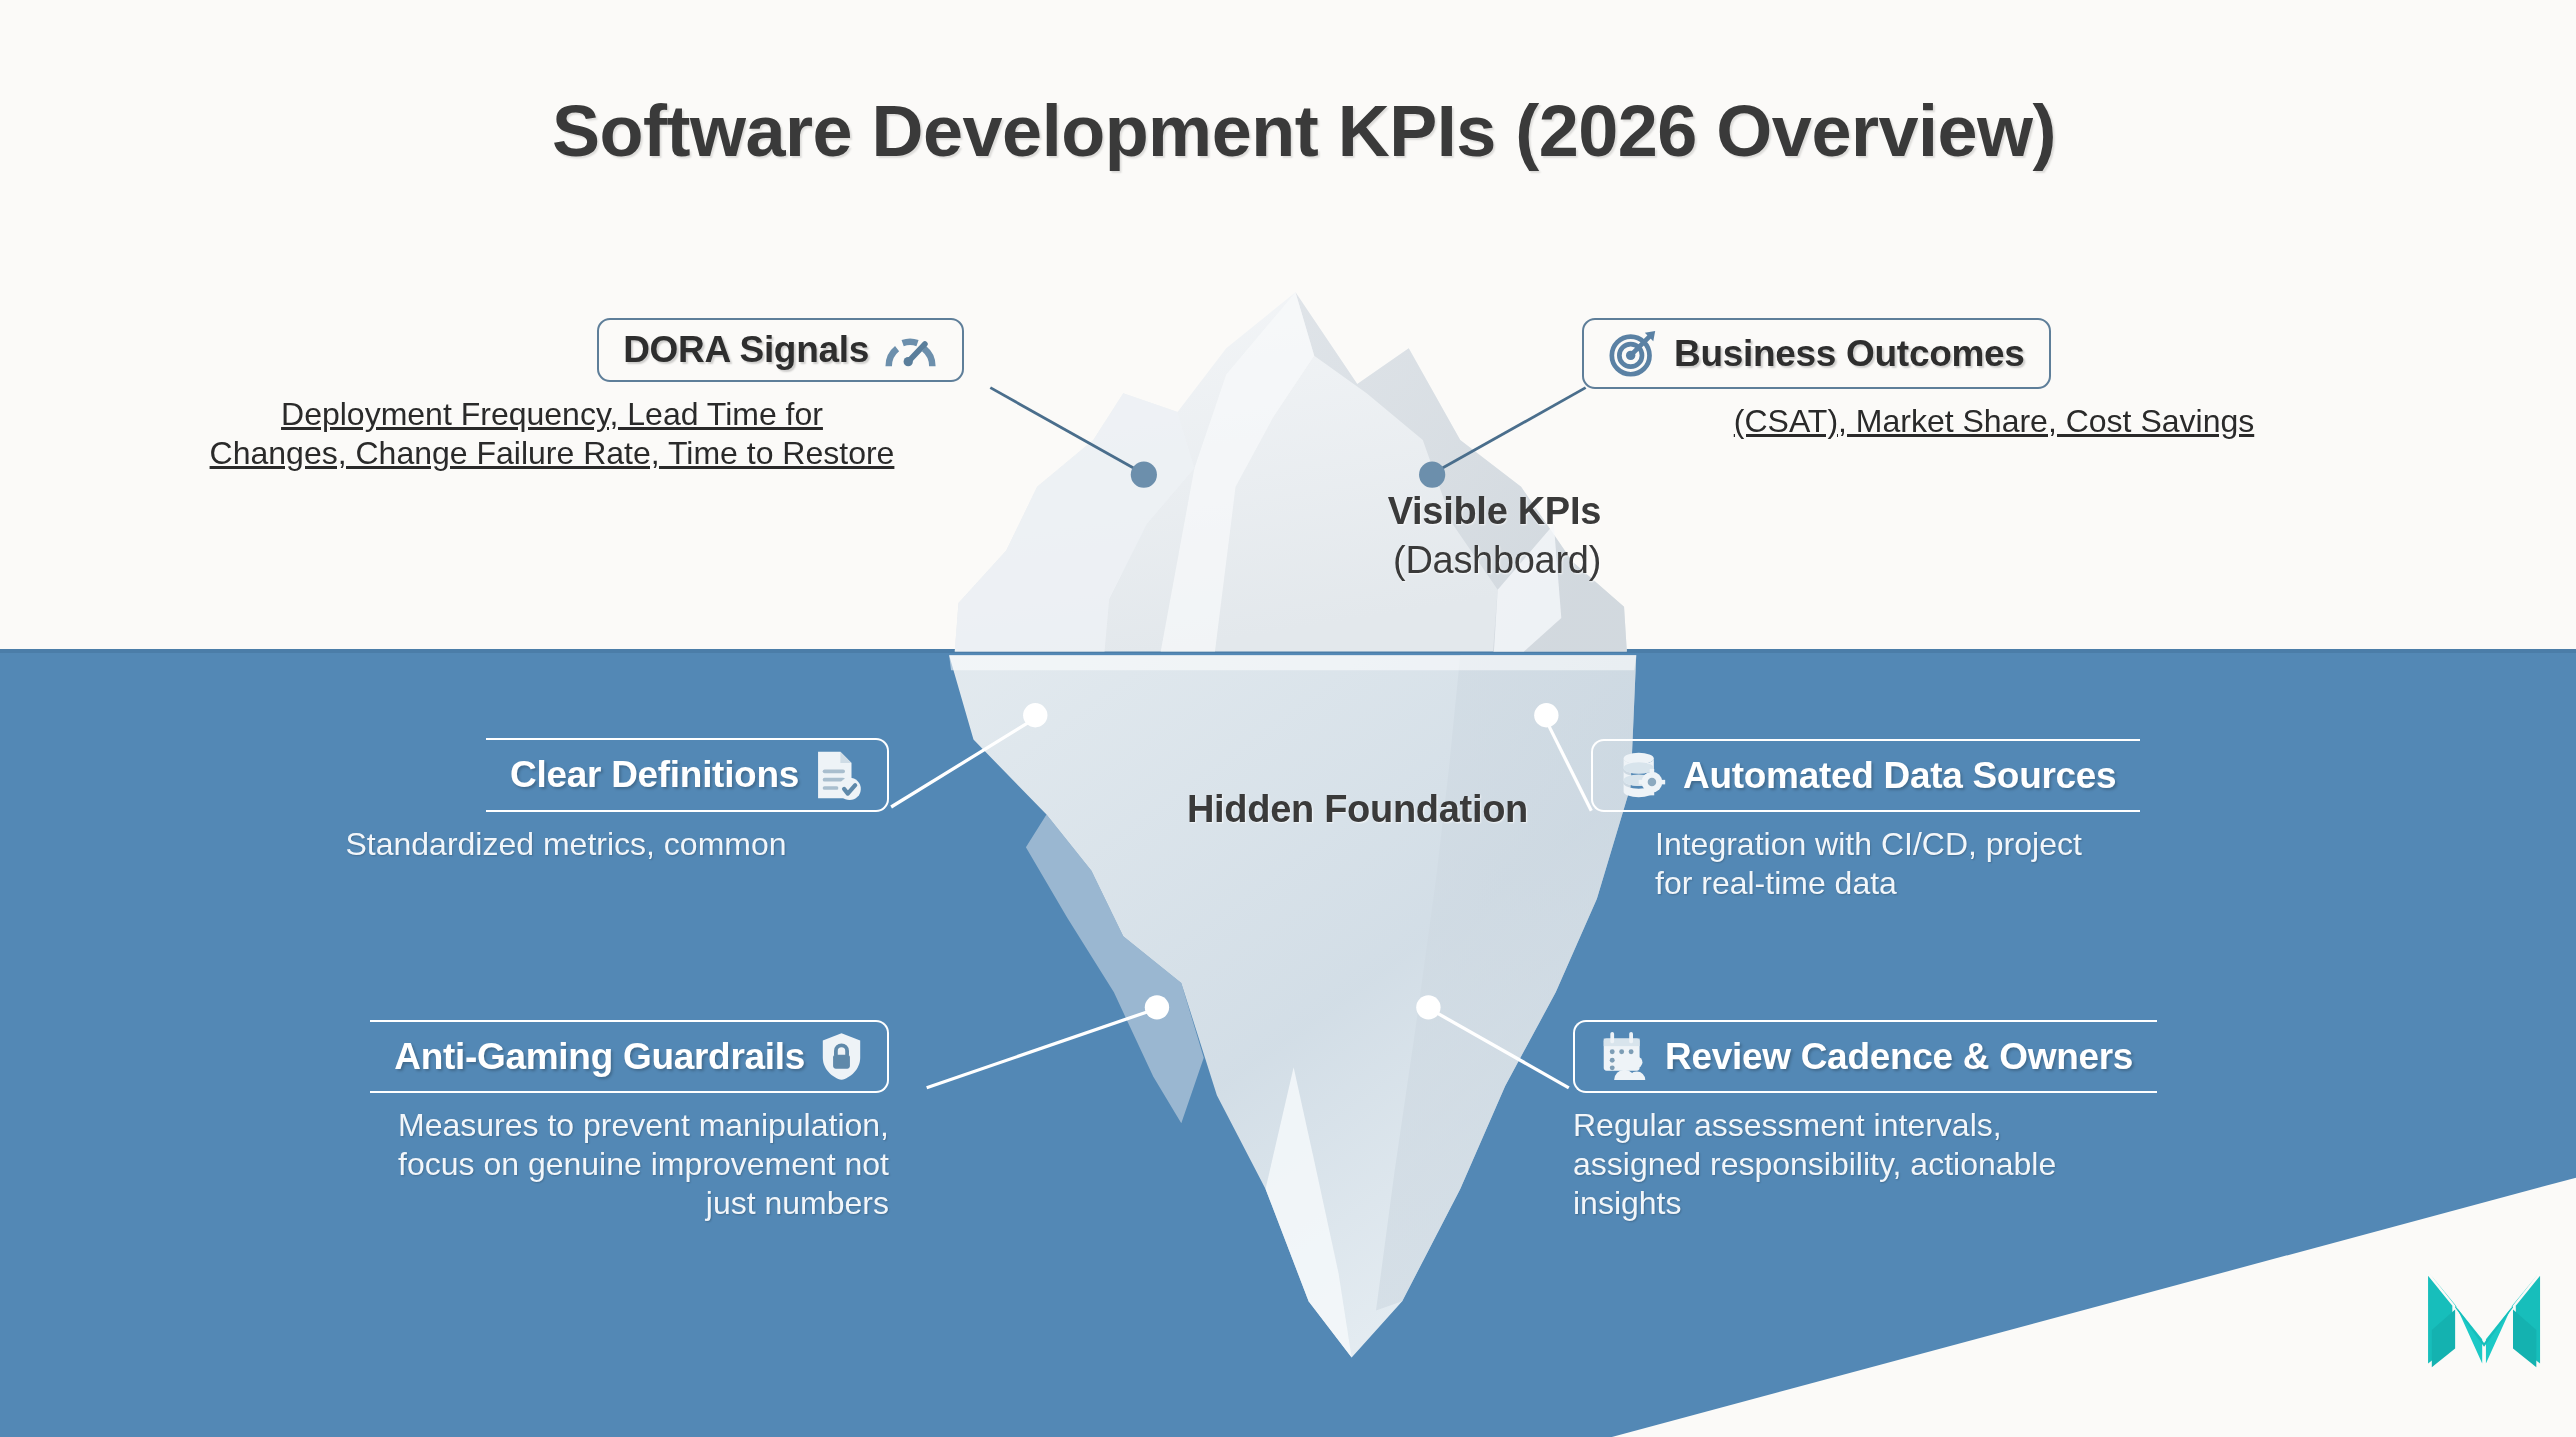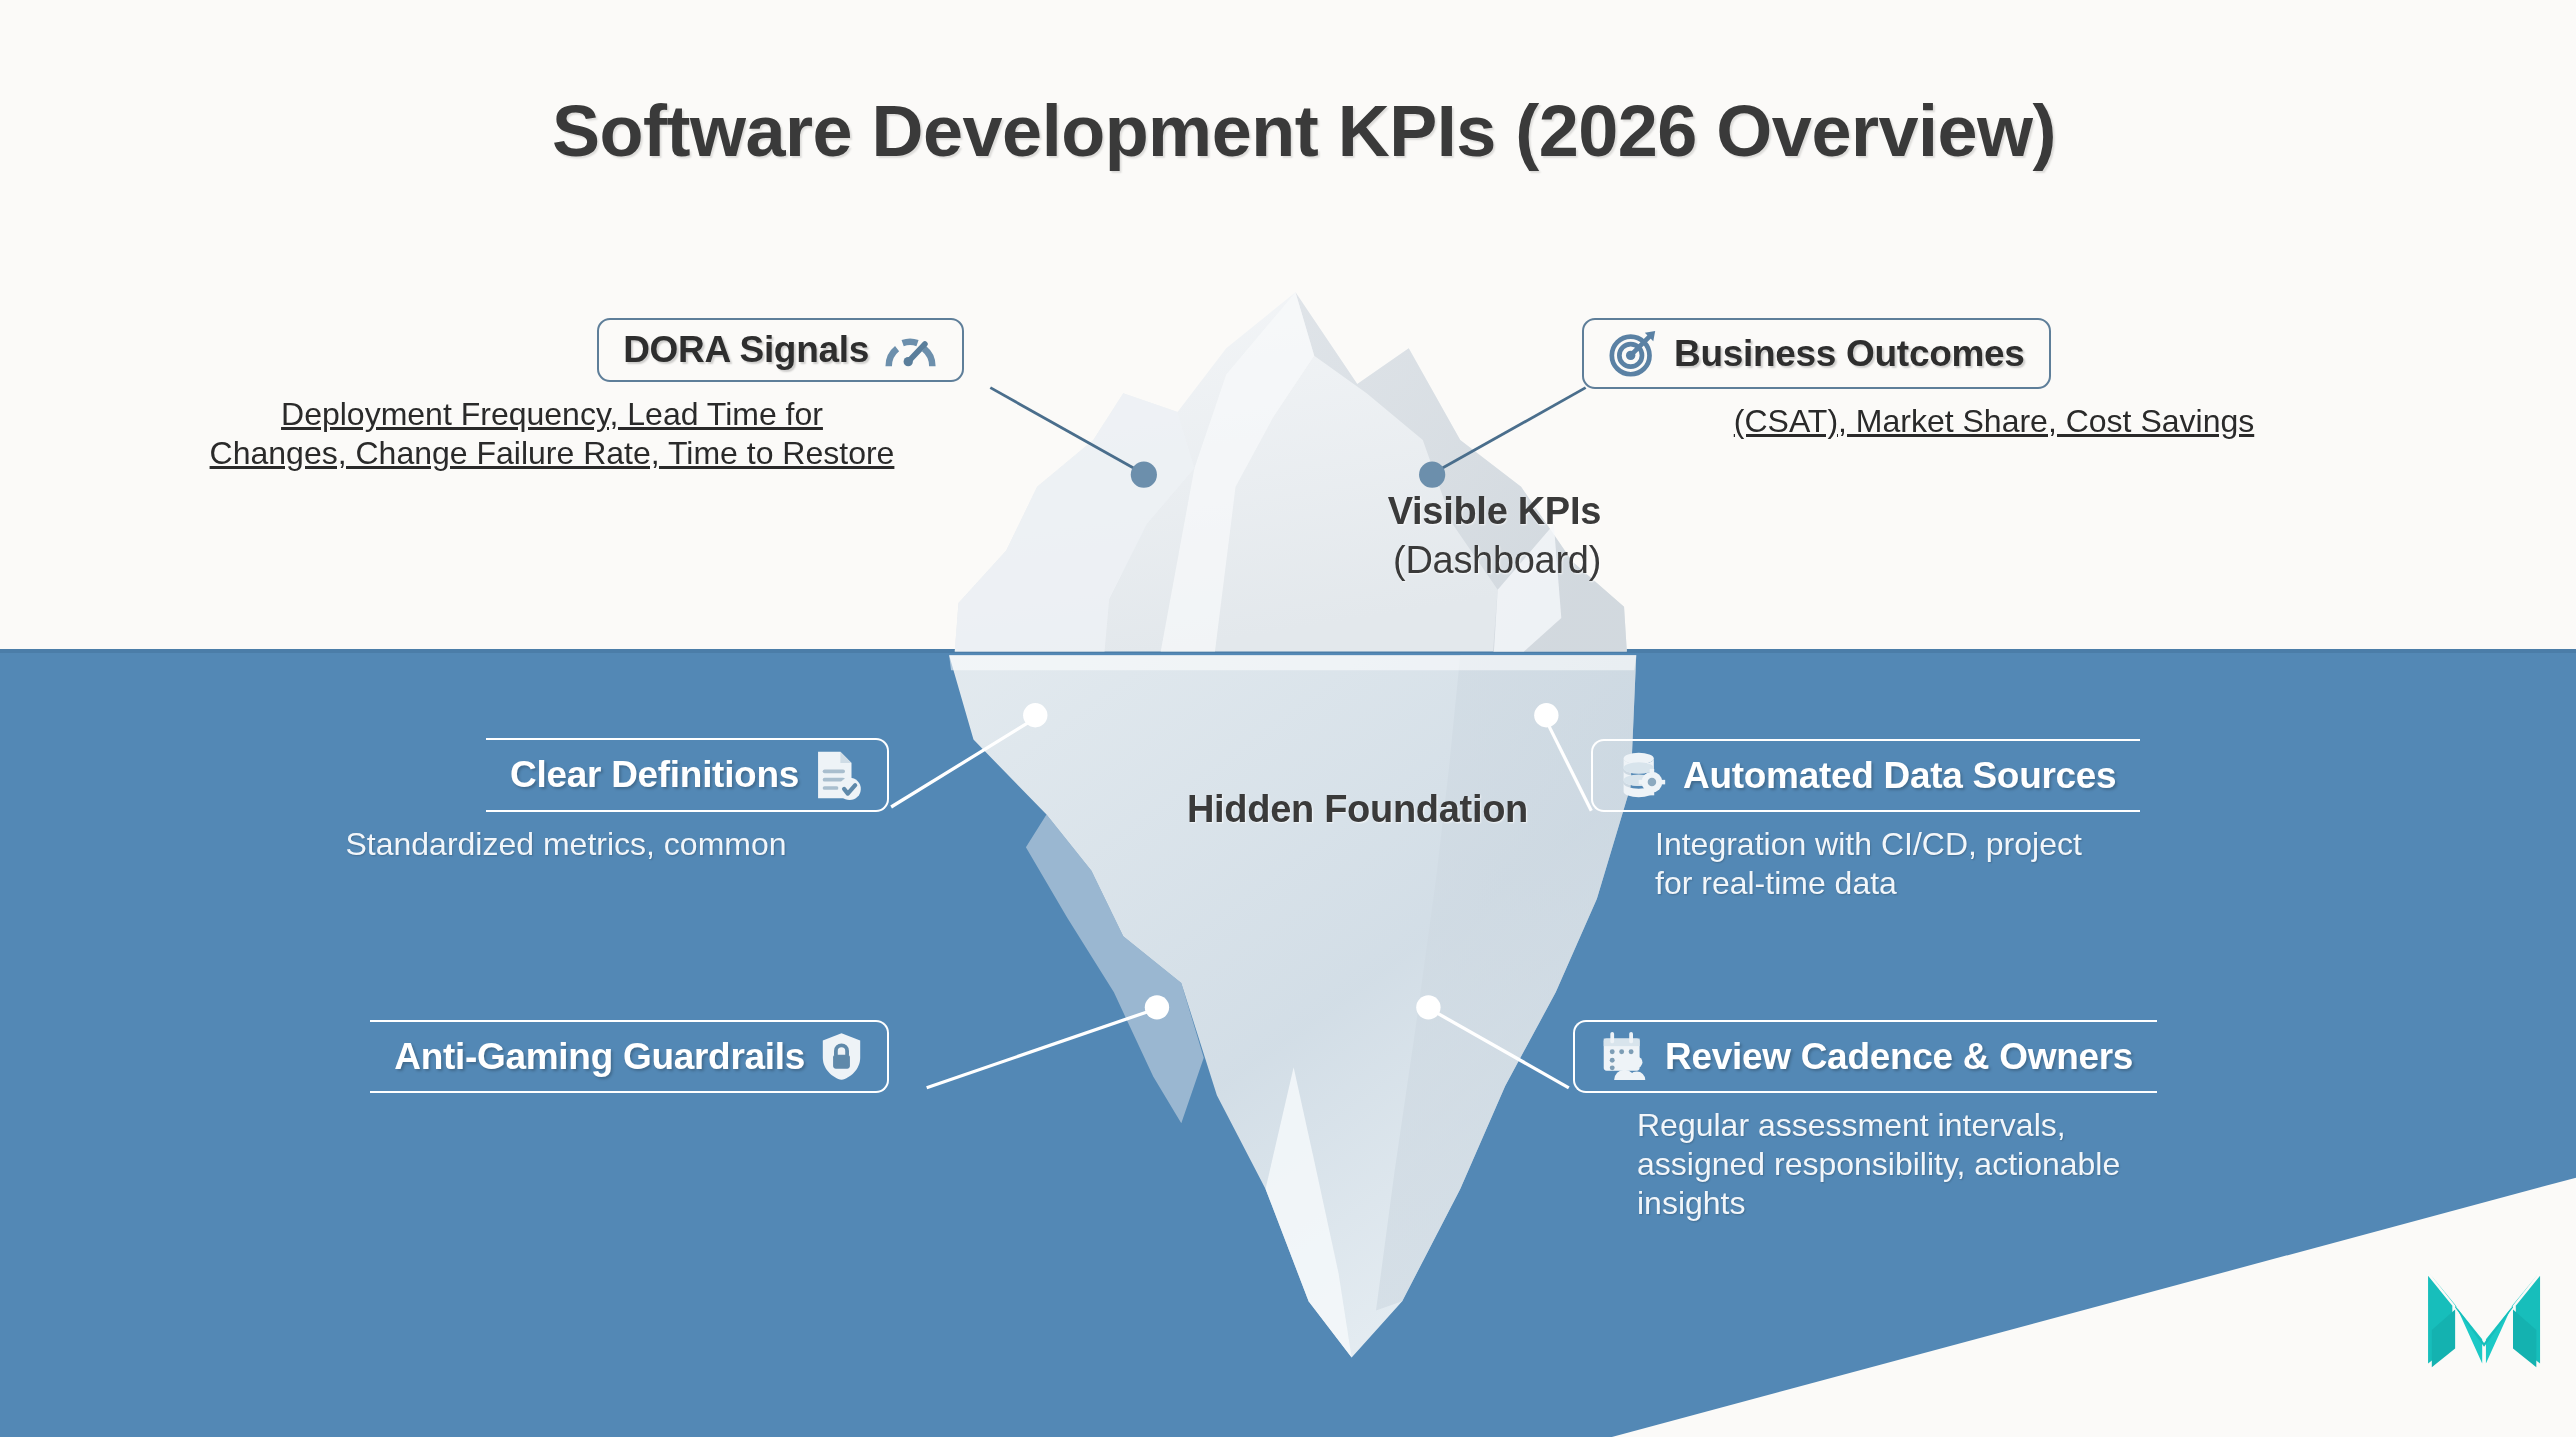--- a/index.html
+++ b/index.html
@@ -318,20 +318,25 @@
         <span class="chip-label">Anti-Gaming Guardrails</span>
         <span class="chip-icon">
           <svg width="43" height="51" viewBox="0 0 46 54">
             <path d="M23,2 L43,10 v18 c0,13 -11,22 -20,24 C14,50 3,41 3,28 V10 Z" fill="#EEF3F7"></path>
             <path d="M17,26 v-5 a6,6 0 0 1 12,0 v5" fill="none" stroke="#5F89AA" stroke-width="4"></path>
             <rect x="14" y="25" width="18" height="15" rx="3" fill="#5F89AA"></rect>
           </svg>
         </span>
       </div>
     </div>
+    <div class="desc below-desc ta-right">
+      <div class="desc-line">Measures to prevent manipulation,</div>
+      <div class="desc-line">focus on genuine improvement not</div>
+      <div class="desc-line">just numbers</div>
+    </div>
   </div>
 
   <div id="callout-review" class="callout">
     <div class="chip-wrap ta-left">
       <div class="chip below open-right">
         <span class="chip-icon">
           <svg width="51" height="51" viewBox="0 0 54 54">
             <rect x="5" y="8" width="38" height="34" rx="3" fill="#EEF3F7"></rect>
             <rect x="5" y="8" width="38" height="8" fill="#D8E4EC"></rect>
             <g stroke="#EEF3F7" stroke-width="4" stroke-linecap="round" fill="none">
@@ -350,21 +355,21 @@
               <circle cx="40" cy="33" r="6"></circle>
               <path d="M31,52 a9,9 0 0 1 18,0 Z"></path>
               <circle cx="27" cy="32" r="7.5"></circle>
               <path d="M16,52 a11,11 0 0 1 22,0 Z"></path>
             </g>
           </svg>
         </span>
         <span class="chip-label">Review Cadence &amp; Owners</span>
       </div>
     </div>
-    <div class="desc below-desc ta-left" style="margin-left:64px">
+    <div class="desc below-desc ta-left" style="">
       <div class="desc-line">Regular assessment intervals,</div>
       <div class="desc-line">assigned responsibility, actionable</div>
       <div class="desc-line">insights</div>
     </div>
   </div>
 
   <svg id="logo" viewBox="0 0 130 135">
     <g fill="#17BEBB">
       <path d="M4,18 L30,50 L30,92 L4,112 Z"></path>
       <path d="M33,54 L33,96 L8,116 L8,76 Z" fill="#14B2B0"></path>

